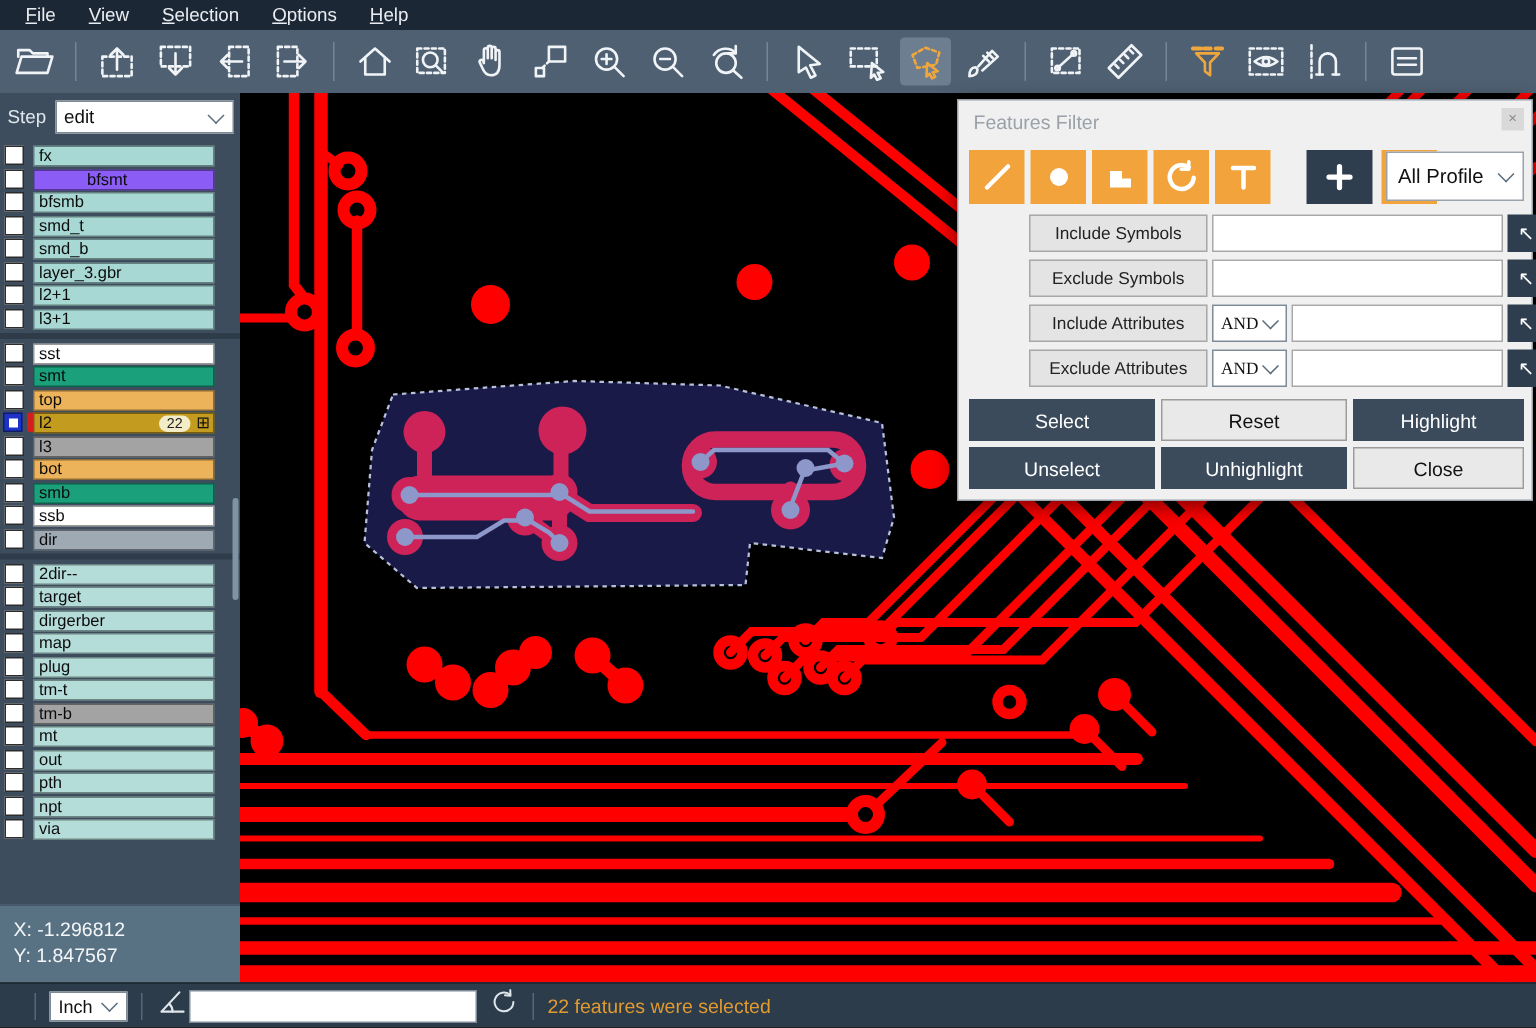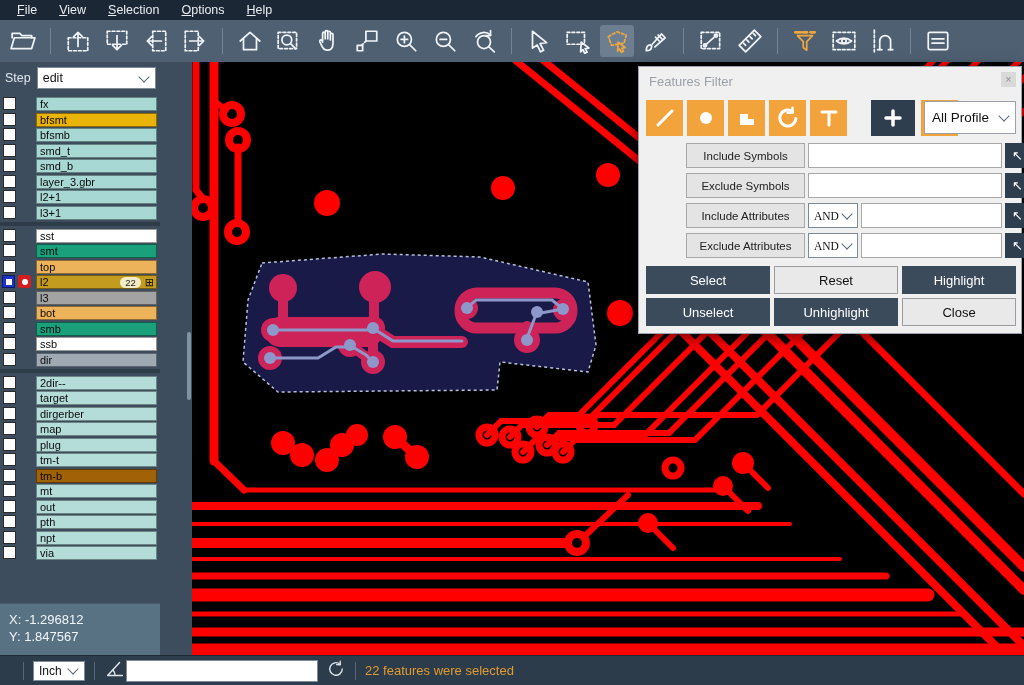--- a/index.html
+++ b/index.html
@@ -14,37 +14,37 @@
   #toolbar{position:absolute;left:0;top:20px;width:1024px;height:42px;background:#4e6072;
            display:flex;align-items:center;padding-left:6px;box-sizing:border-box;gap:5px;}
   .tbtn{width:34px;height:32px;display:flex;align-items:center;justify-content:center;border-radius:3px;}
   .tbtn.active{background:#6c7e90;}
   .tbtn svg{stroke:#f1f4f7;fill:none;stroke-width:1.6;stroke-linecap:round;stroke-linejoin:round;}
   .tbtn.orange svg{stroke:#efa73d;}
   .tsep{width:1px;height:26px;background:#8a9aa9;opacity:.65;margin:0 5px;}
   
   #main{position:absolute;left:0;top:62px;width:1024px;height:593px;}
   
-  #sidebar{position:absolute;left:0;top:0;width:192px;height:593px;background:#3d4d5e;overflow:hidden;}
+  #sidebar{position:absolute;left:0;top:0;width:160px;height:593px;background:#3d4d5e;overflow:hidden;}
   #step-row{display:flex;align-items:center;height:32px;padding-left:5px;}
   #step-row .lbl{color:#dfe6ec;font-size:12.5px;margin-right:6px;}
   .fakesel{display:flex;align-items:center;justify-content:space-between;background:#fff;
            border:1px solid #7e8b96;color:#111;box-sizing:border-box;}
   #step-sel{width:119px;height:22px;font-size:12.5px;padding-left:5px;}
   .chev{width:7px;height:7px;border-right:1.6px solid #5a6b7a;border-bottom:1.6px solid #5a6b7a;
         transform:rotate(45deg);margin:-3px 7px 0 4px;flex:0 0 auto;}
   #layer-list{position:absolute;left:0;top:35px;width:160px;}
   .lrow{position:relative;height:14px;margin-bottom:1.5px;}
   .cbx{position:absolute;left:3px;top:0;width:11px;height:11px;background:#fff;border:1.5px solid #2c2c2c;box-sizing:content-box;}
   .cbx.on{background:#1d33c8;border-color:#101c66;display:flex;align-items:center;justify-content:center;}
   .cbx.on i{display:block;width:6px;height:6px;background:#fff;}
   .rind{position:absolute;left:18px;top:0;width:13px;height:13px;background:#d41d1d;border-radius:2px;
         display:flex;align-items:center;justify-content:center;}
   .rind i{display:block;width:6px;height:6px;border-radius:50%;background:#fff;}
-  .lbar{position:absolute;left:36px;top:0;width:121px;height:14px;border:1px solid rgba(0,0,0,.4);
+  .lbar{position:absolute;left:22px;top:0;width:121px;height:14px;border:1px solid rgba(0,0,0,.4);
         box-sizing:border-box;display:flex;align-items:center;}
   .lname{font-size:11px;color:#0b0b0b;padding-left:3px;line-height:12px;white-space:nowrap;}
   .lbadge{margin-left:auto;background:#f2ecc7;border-radius:7px;font-size:9.5px;color:#222;
           padding:0 5px;line-height:11px;}
   .lgrid{font-size:11px;color:#111;margin:0 2px 0 4px;line-height:11px;}
   .gsep{height:4px;background:#2e3b49;margin:2px 0 3px 0;}
   #sb-scroll{position:absolute;right:1px;top:270px;width:4px;height:68px;background:#7f93a2;border-radius:2px;}
   #coord-panel{position:absolute;left:0;bottom:0;width:160px;height:52px;background:#597283;
                border-top:1px solid #46596a;color:#f2f6f9;font-size:13px;padding:6px 0 0 9px;box-sizing:border-box;}
   #coord-panel div{margin-top:2px;}
@@ -378,21 +378,21 @@
       </div>
       <div id="layer-list">
           <div class="lrow">
             <span class="cbx"></span>
             <div class="lbar" style="background: rgb(168, 216, 212);">
               <span class="lname">fx</span>
             </div>
           </div>
           <div class="lrow">
             <span class="cbx"></span>
-            <div class="lbar" style="background: #eab308;">
+            <div class="lbar" style="background: #8b5cf6; padding-left: 32px;">
               <span class="lname">bfsmt</span>
             </div>
           </div>
           <div class="lrow">
             <span class="cbx"></span>
             <div class="lbar" style="background: rgb(168, 216, 212);">
               <span class="lname">bfsmb</span>
             </div>
           </div>
           <div class="lrow">
@@ -519,21 +519,21 @@
             </div>
           </div>
           <div class="lrow">
             <span class="cbx"></span>
             <div class="lbar" style="background: rgb(180, 220, 217);">
               <span class="lname">tm-t</span>
             </div>
           </div>
           <div class="lrow">
             <span class="cbx"></span>
-            <div class="lbar" style="background: #a16207;">
+            <div class="lbar" style="background: #a3a3a3;">
               <span class="lname">tm-b</span>
             </div>
           </div>
           <div class="lrow">
             <span class="cbx"></span>
             <div class="lbar" style="background: rgb(180, 220, 217);">
               <span class="lname">mt</span>
             </div>
           </div>
           <div class="lrow">

